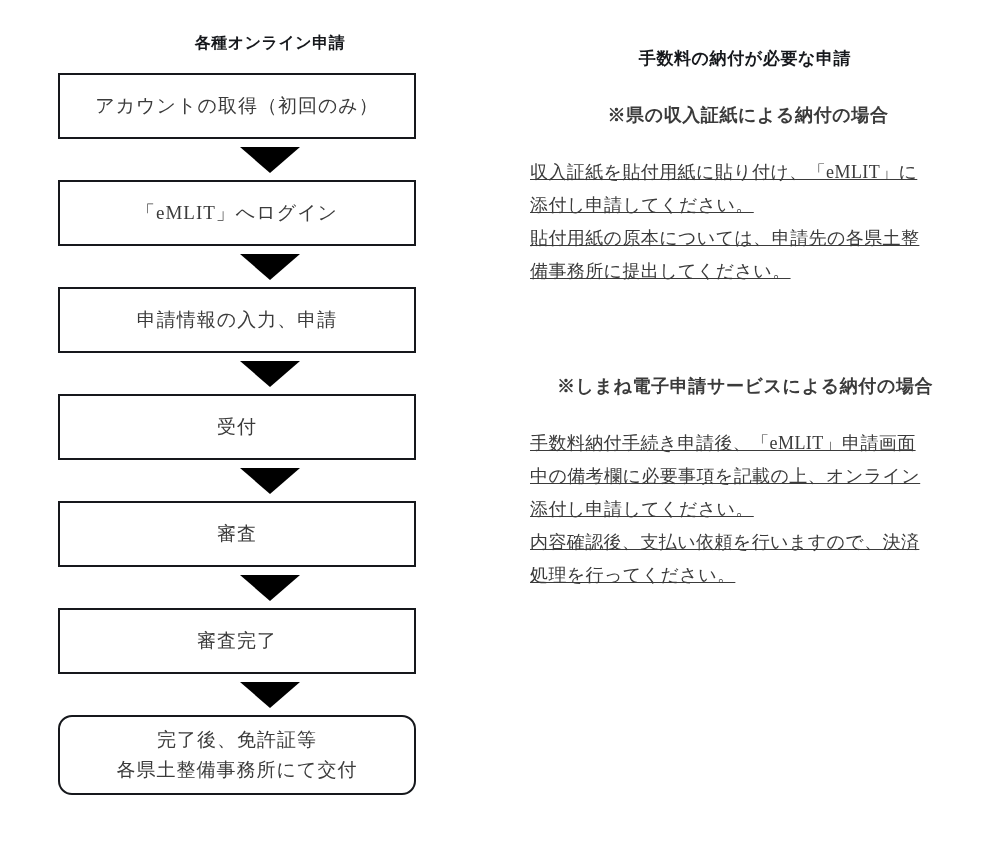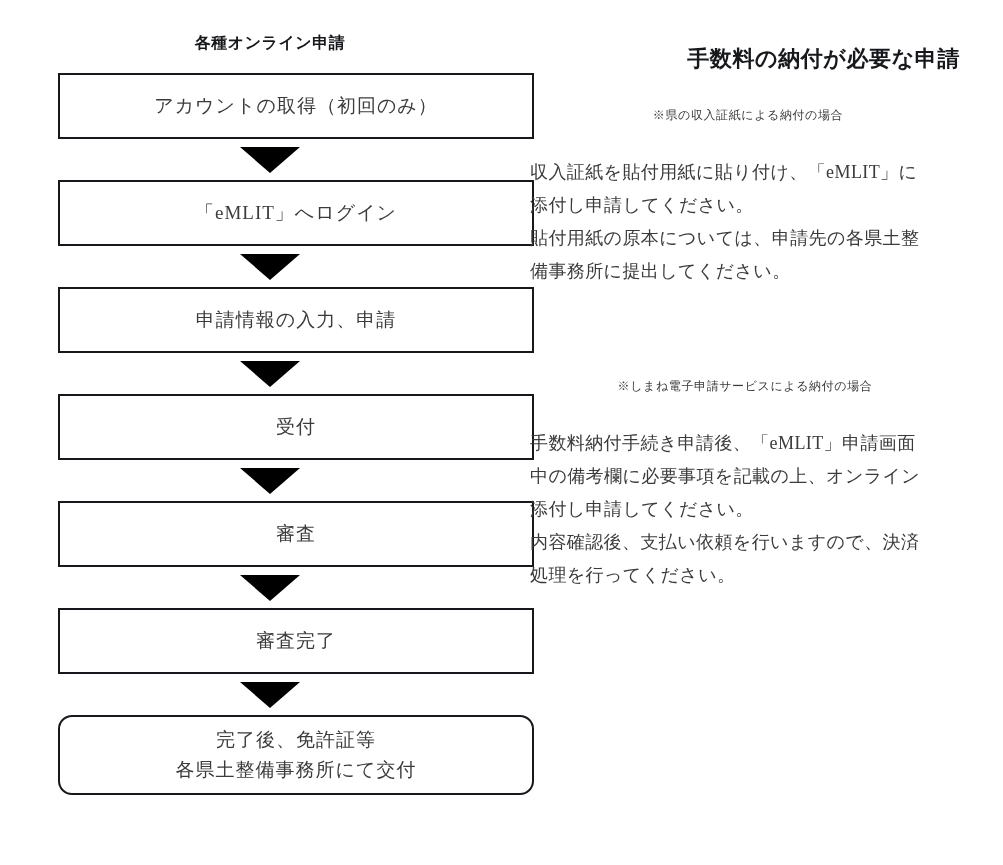--- a/index.html
+++ b/index.html
@@ -38,21 +38,21 @@
     line-height: 26px;
     letter-spacing: 0.5px;
     color: #16181c;
     text-align: center;
     margin: 0 0 17px 0;
     white-space: nowrap;
   }
 
   .flow-box {
     box-sizing: border-box;
-    width: 476px;
+    width: 358px;
     min-height: 66px;
     border: 2px solid #16181c;
     background: #ffffff;
     display: flex;
     flex-direction: column;
     align-items: center;
     justify-content: center;
     text-align: left;
     padding: 6px 10px;
   }
@@ -89,50 +89,52 @@
   .notes-column {
     position: absolute;
     left: 530px;
     top: 47px;
     width: 430px;
   }
 
   .notes-title {
     font-family: "Liberation Sans", "DejaVu Sans", sans-serif;
     font-weight: bold;
-    font-size: 22px;
+    font-size: 17px;
     line-height: 24px;
     letter-spacing: 0.6px;
     color: #16181c;
-    text-align: right;
+    text-align: center;
     margin: 0 0 29px 0;
     white-space: nowrap;
   }
 
   .note-section { margin: 0; }
   .note-section.second { margin-top: 83px; }
 
   .note-heading {
-    font-size: 12px;
+    font-size: 18px;
     line-height: 30px;
     letter-spacing: 0.6px;
     color: #3b3b3b;
     text-align: center;
     margin: 0 0 26px 0;
     white-space: nowrap;
+    font-weight: bold;
   }
   .note-heading.indent-left { text-align: center; padding-left: 6px; }
 
   .note-paragraph {
     font-size: 18px;
     line-height: 33px;
     letter-spacing: 0.4px;
     color: #3b3b3b;
     margin: 0;
     text-align: left;
+    text-decoration: underline;
   }
   .note-line { display: block; white-space: nowrap; }
 </style>
 </head>
 <body>
 
 <div class="canvas">
 
   <div class="flow-column">
 

